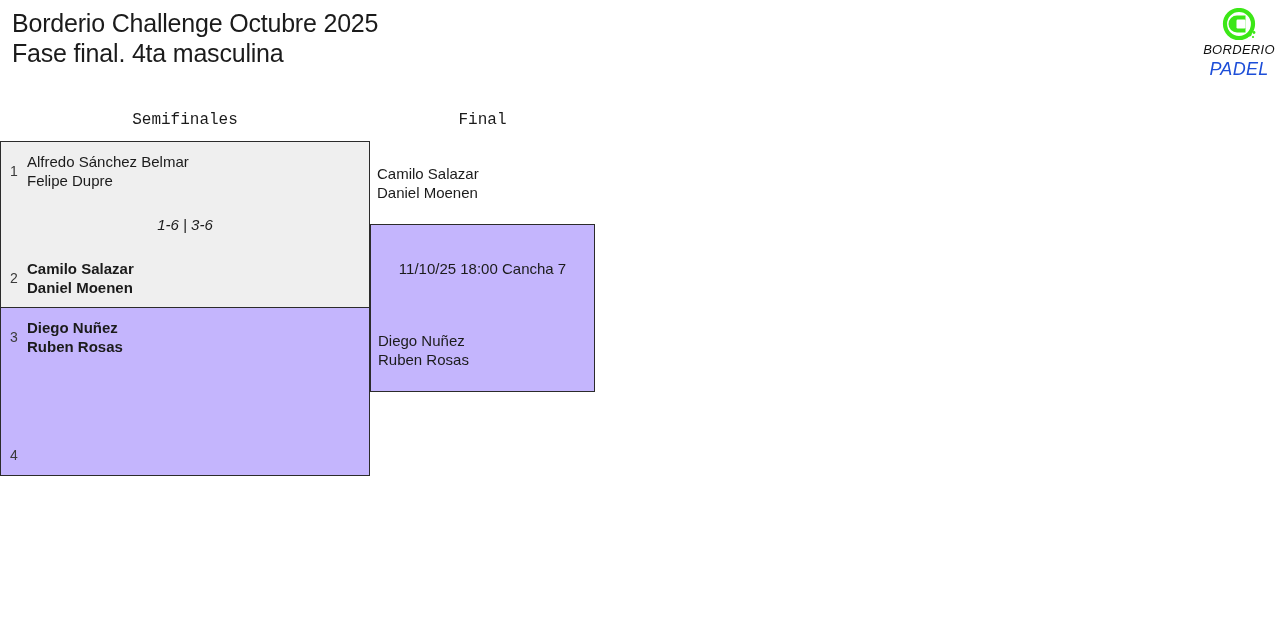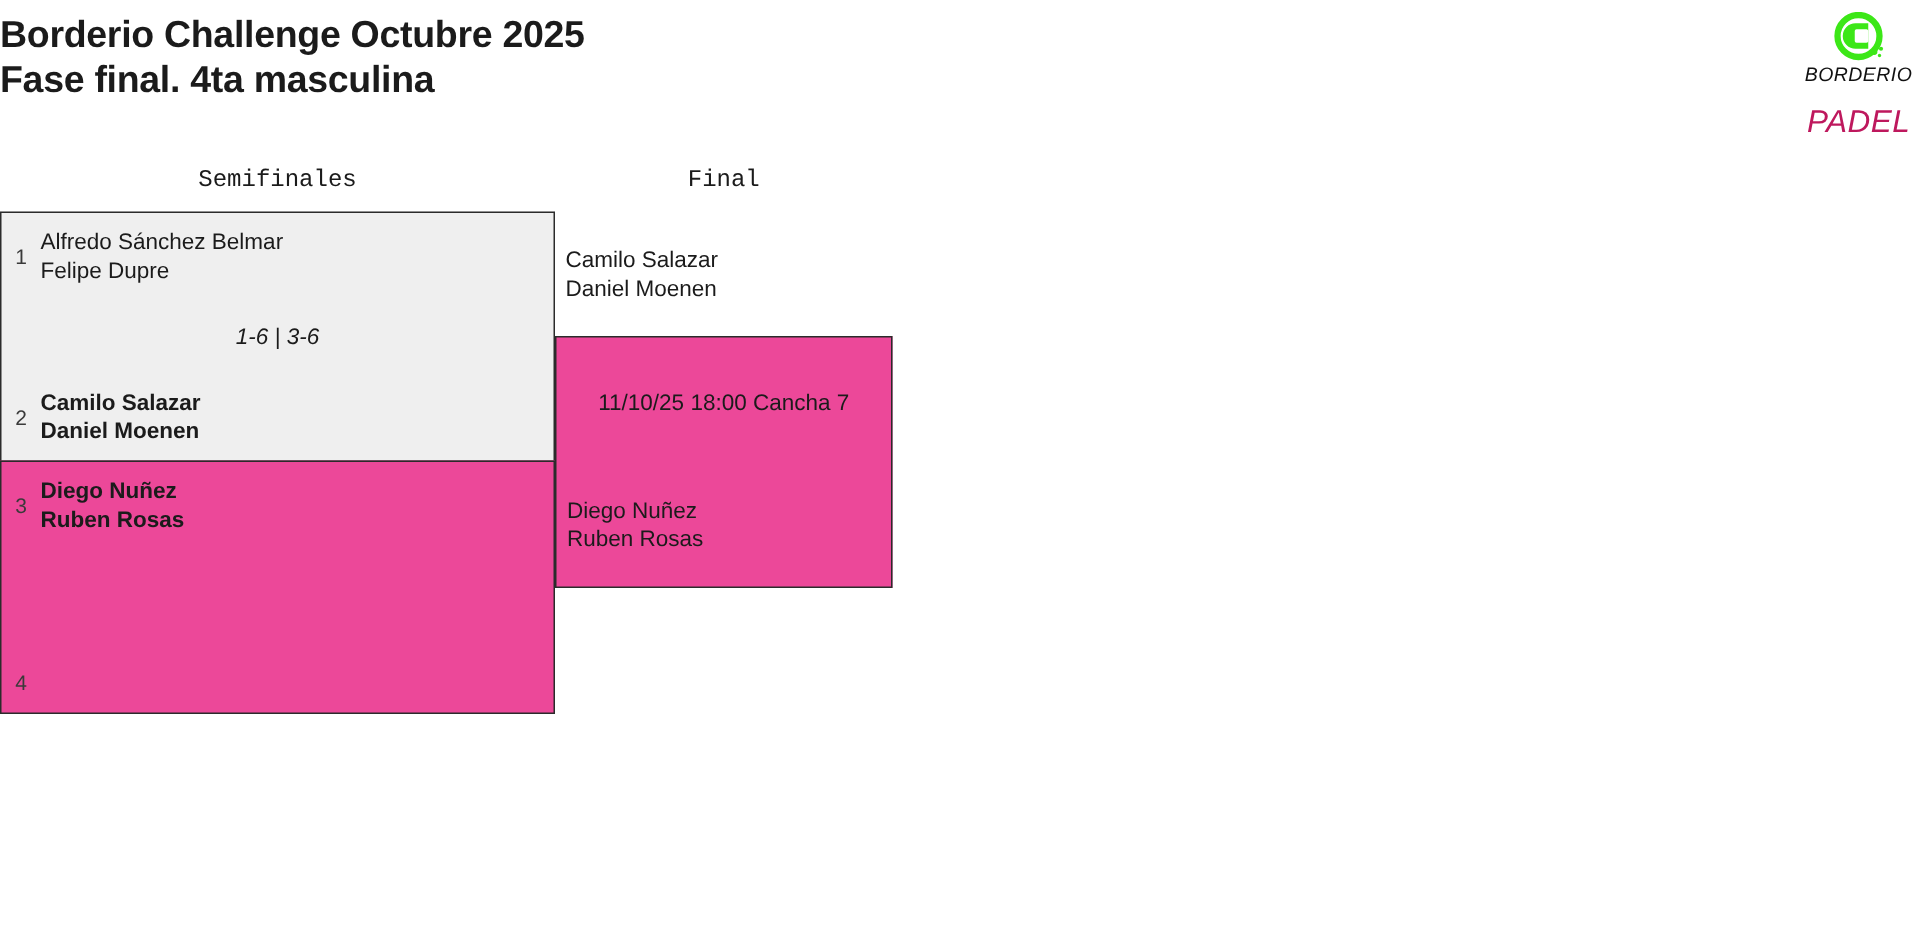--- a/index.html
+++ b/index.html
@@ -22,24 +22,25 @@
     left: 0;
     top: 0;
     width: 1280px;
     height: 90px;
   }
   #page-title {
     position: absolute;
     left: 0px;
     top: 8px;
     font-size: 25px;
-    font-weight: 700;
+    font-weight: 400;
     line-height: 30px;
     letter-spacing: -0.2px;
     white-space: pre-line;
+    padding-left: 12px;
   }
 
   
   #logo {
     position: absolute;
     left: 1199px;
     top: 8px;
     width: 80px;
     height: 66px;
     text-align: center;
@@ -55,23 +56,23 @@
     font-style: italic;
     letter-spacing: 0.3px;
     line-height: 1;
   }
   #logo-borderio {
     font-size: 13px;
     color: #111111;
     margin-top: 1px;
   }
   #logo-padel {
-    font-size: 21px;
-    color: #be185d;
-    margin-top: 15px;
+    font-size: 18px;
+    color: #1d4ed8;
+    margin-top: 4px;
   }
 
   
   .round-title {
     position: absolute;
     font-size: 16px;
     line-height: 20px;
     text-align: center;
     color: #1b1b1b;
     font-family: Liberation Mono, monospace;
@@ -87,21 +88,21 @@
     width: 1280px;
     height: 628px;
   }
 
   .match {
     position: absolute;
     box-sizing: border-box;
     border: 1px solid #2b2b2b;
   }
   .match.shaded { background: #efefef; }
-  .match.plain  { background: #ec4899; }
+  .match.plain  { background: #c4b5fd; }
 
   
   #match-sf1 { left: 0px; top: 141px; width: 370px; height: 167px; }
   #match-sf2 { left: 0px; top: 307px; width: 370px; height: 169px; }
   
   #match-final { left: 370px; top: 224px; width: 225px; height: 168px; }
 
   .team {
     position: absolute;
     display: flex;

